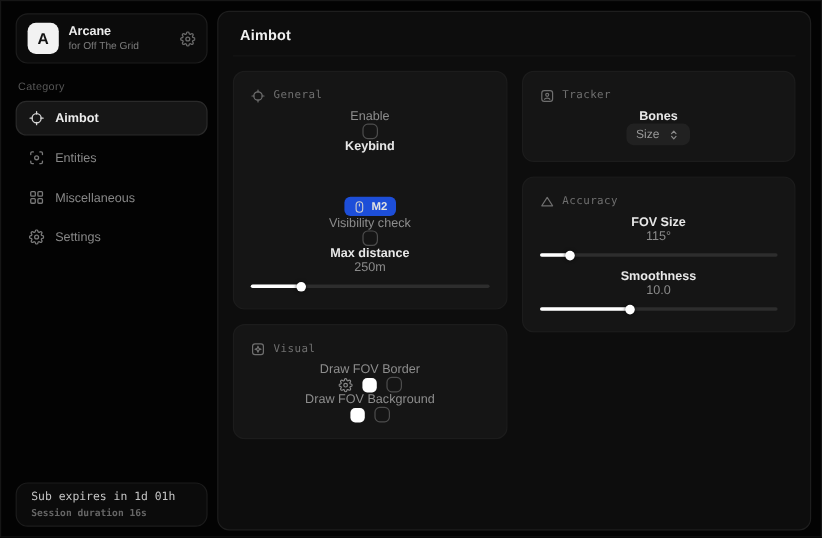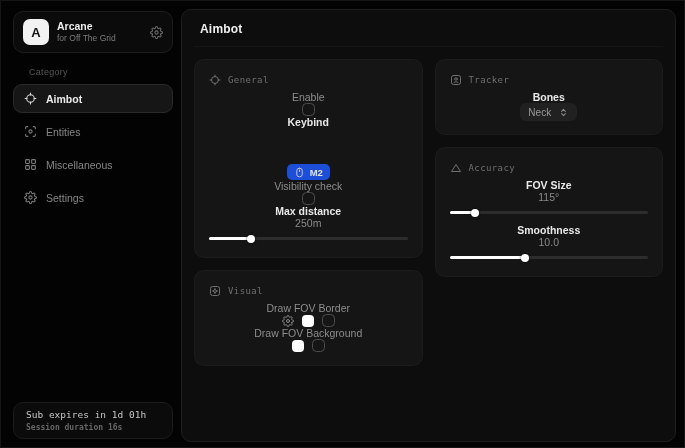--- a/index.html
+++ b/index.html
@@ -11,21 +11,21 @@
   .sidebar { width:178px; flex:0 0 178px; display:flex; flex-direction:column;
              padding:10px 6px 8px 12px; }
   .logo-card { display:flex; align-items:center; gap:8px; padding:7px 9px;
                border:1px solid #1d1d1d; border-radius:10px; background:#0b0b0b; }
   .logo-box { width:26px; height:26px; background:#f2f2f2; color:#121212; border-radius:7px;
               display:flex; align-items:center; justify-content:center;
               font-weight:bold; font-size:13px; flex:0 0 26px; }
   .logo-title { font-size:10.5px; font-weight:700; color:#ededed; line-height:1.25; }
   .logo-sub { font-size:8.5px; color:#7c7c7c; line-height:1.25; }
   .logo-gear { margin-left:auto; color:#6a6a6a; display:flex; }
-  .category { margin:14px 4px 7px 16px; font-size:9px; color:#575757; letter-spacing:.3px; }
+  .category { margin:14px 4px 7px 2px; font-size:9px; color:#575757; letter-spacing:.3px; }
   .nav-item { display:flex; align-items:center; gap:9px; padding:7px 10px; margin-bottom:4px;
               border-radius:9px; border:1px solid transparent; color:#878787; font-size:10.5px;
               cursor:pointer; }
   .nav-item.active { background:#161616; border-color:#2a2a2a; color:#ececec; font-weight:600; }
   .nav-icon { display:flex; color:inherit; opacity:.9; }
   .sidebar-footer { margin-top:auto; padding:6px 12px; border:1px solid #1c1c1c;
                     border-radius:10px; background:#0b0b0b; }
   .footer-line1 { font-family:"DejaVu Sans Mono", monospace; font-size:9.5px; color:#c6c6c6; }
   .footer-line2 { font-family:"DejaVu Sans Mono", monospace; font-size:8px; color:#666;
                   margin-top:3px; font-weight:bold; }
@@ -251,21 +251,21 @@
                   <circle cx="12" cy="10" r="2.5"></circle>
                   <path d="M7.5 17.5c.9-2.8 8.1-2.8 9 0"></path>
                 </svg>
             </span>
             <span>Tracker</span>
           </div>
 
           <div class="row">
             <span class="rlabel strong">Bones</span>
             <span class="dropdown">
-              <span>Neck</span>
+              <span>Size</span>
               <span class="dicon">
                 <svg width="11" height="11" viewBox="0 0 24 24" fill="none" stroke="currentColor" stroke-width="2.2" stroke-linecap="round" stroke-linejoin="round">
                     <path d="M8 9.5L12 5l4 4.5"></path>
                     <path d="M8 14.5l4 4.5 4-4.5"></path>
                   </svg>
               </span>
             </span>
           </div>
         </div>
 

